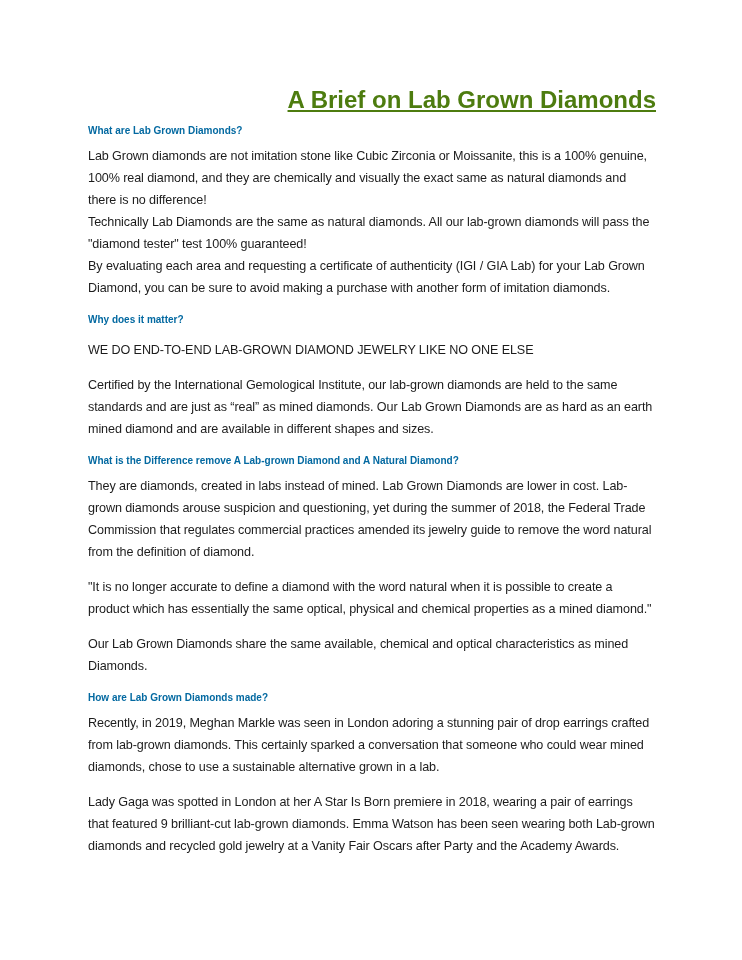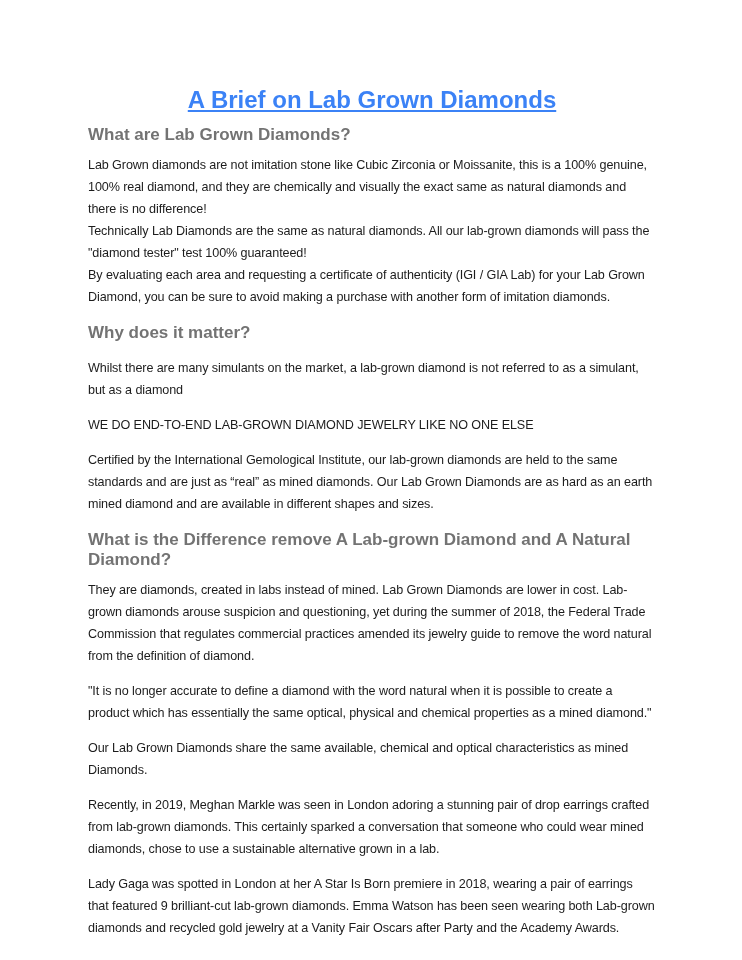--- a/index.html
+++ b/index.html
@@ -18,30 +18,30 @@
     box-sizing: border-box;
     width: 742px;
     height: 960px;
     padding: 86px 86px 40px 88px;
     background: #ffffff;
     overflow: hidden;
   }
   h1.doc-title {
     font-size: 24px;
     font-weight: 700;
-    text-align: center;
+    text-align: right;
     text-decoration: underline;
     margin: 0 0 11px 0;
-    color: #3b82f6;
+    color: #4d7c0f;
   }
   h2.section-heading {
-    font-size: 17px;
+    font-size: 10px;
     font-weight: 700;
     margin: 15px 0 9px 0;
-    color: #737373;
+    color: #0369a1;
   }
   section.doc-section:first-of-type h2.section-heading {
     margin-top: 0;
   }
   h2.tight {
     margin-bottom: 14px;
   }
   p.paragraph {
     font-size: 12.6px;
     line-height: 22px;
@@ -60,33 +60,33 @@
 
   <section class="doc-section">
     <h2 class="section-heading">What are Lab Grown Diamonds?</h2>
     <p class="paragraph">Lab Grown diamonds are not imitation stone like Cubic Zirconia or Moissanite, this is a 100% genuine, 100% real diamond, and they are chemically and visually the exact same as natural diamonds and there is no difference!
 Technically Lab Diamonds are the same as natural diamonds. All our lab-grown diamonds will pass the "diamond tester" test 100% guaranteed!
 By evaluating each area and requesting a certificate of authenticity (IGI / GIA Lab) for your Lab Grown Diamond, you can be sure to avoid making a purchase with another form of imitation diamonds.</p>
   </section>
 
   <section class="doc-section">
     <h2 class="section-heading tight">Why does it matter?</h2>
-    <p class="paragraph">Whilst there are many simulants on the market, a lab-grown diamond is not referred to as a simulant, but as a diamond</p>
     <p class="paragraph">WE DO END-TO-END LAB-GROWN DIAMOND JEWELRY LIKE NO ONE ELSE</p>
     <p class="paragraph">Certified by the International Gemological Institute, our lab-grown diamonds are held to the same standards and are just as “real” as mined diamonds. Our Lab Grown Diamonds are as hard as an earth mined diamond and are available in different shapes and sizes.</p>
   </section>
 
   <section class="doc-section">
     <h2 class="section-heading">What is the Difference remove A Lab-grown Diamond and A Natural Diamond?</h2>
     <p class="paragraph">They are diamonds, created in labs instead of mined. Lab Grown Diamonds are lower in cost. Lab-grown diamonds arouse suspicion and questioning, yet during the summer of 2018, the Federal Trade Commission that regulates commercial practices amended its jewelry guide to remove the word natural from the definition of diamond.</p>
     <p class="paragraph">"It is no longer accurate to define a diamond with the word natural when it is possible to create a product which has essentially the same optical, physical and chemical properties as a mined diamond."</p>
     <p class="paragraph">Our Lab Grown Diamonds share the same available, chemical and optical characteristics as mined Diamonds.</p>
   </section>
 
   <section class="doc-section">
+    <h2 class="section-heading">How are Lab Grown Diamonds made?</h2>
   </section>
 
   <section class="doc-section">
     <p class="paragraph">Recently, in 2019, Meghan Markle was seen in London adoring a stunning pair of drop earrings crafted from lab-grown diamonds. This certainly sparked a conversation that someone who could wear mined diamonds, chose to use a sustainable alternative grown in a lab.</p>
     <p class="paragraph">Lady Gaga was spotted in London at her A Star Is Born premiere in 2018, wearing a pair of earrings that featured 9 brilliant-cut lab-grown diamonds. Emma Watson has been seen wearing both Lab-grown diamonds and recycled gold jewelry at a Vanity Fair Oscars after Party and the Academy Awards.</p>
 
   </section>
 
 </div>
 

